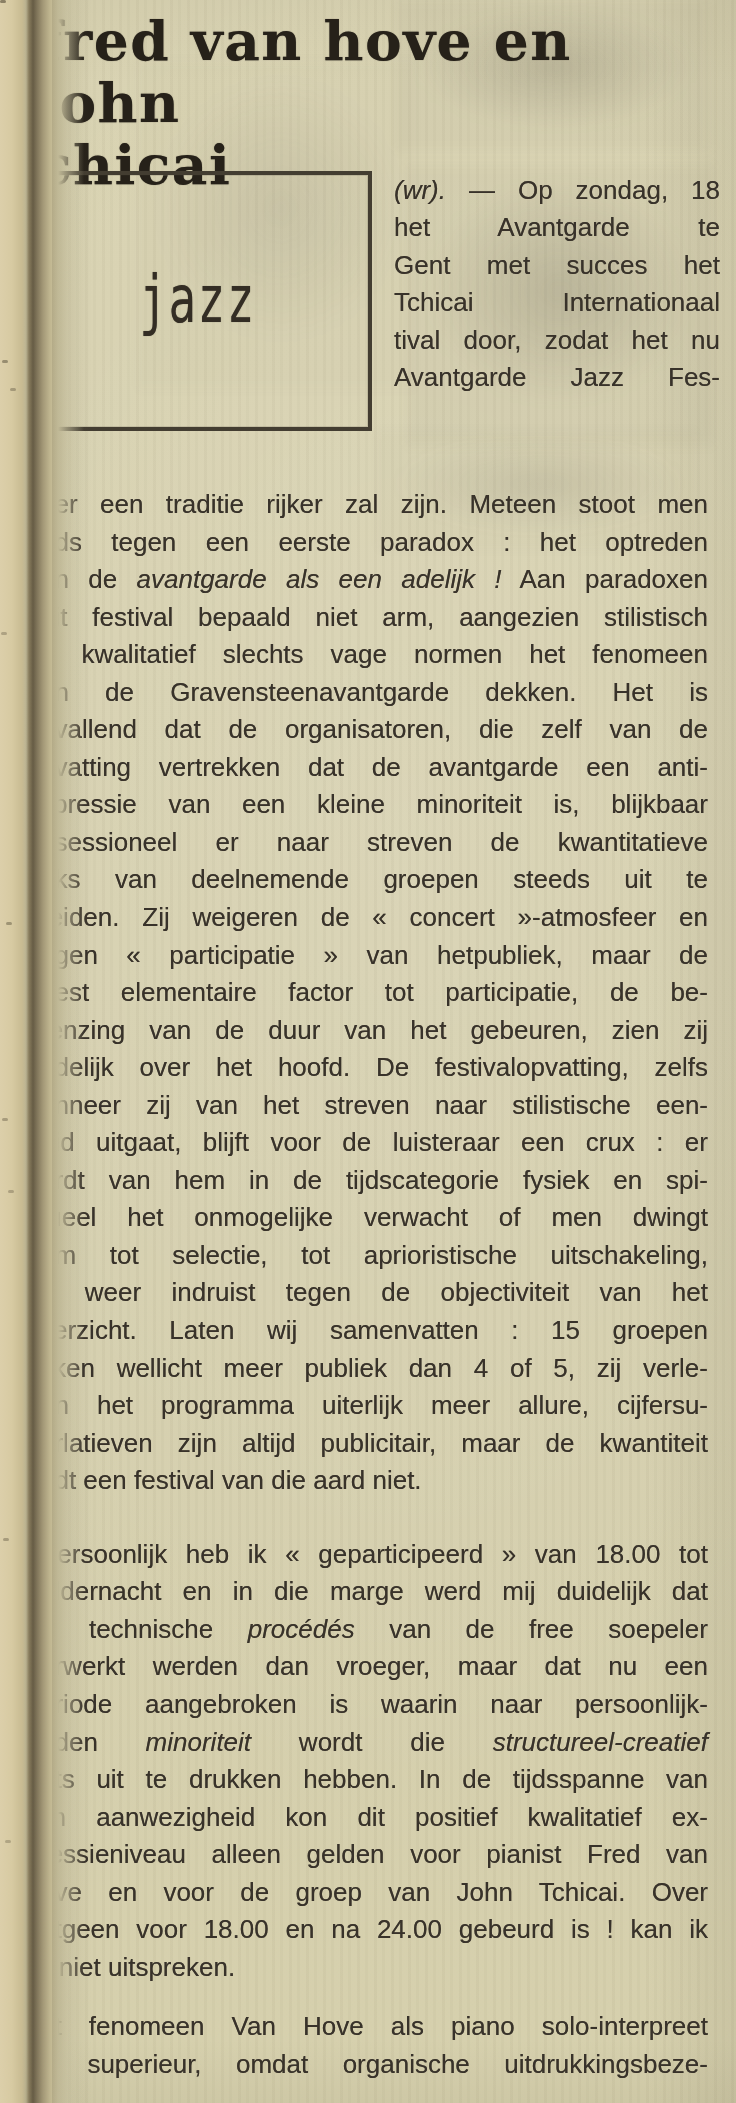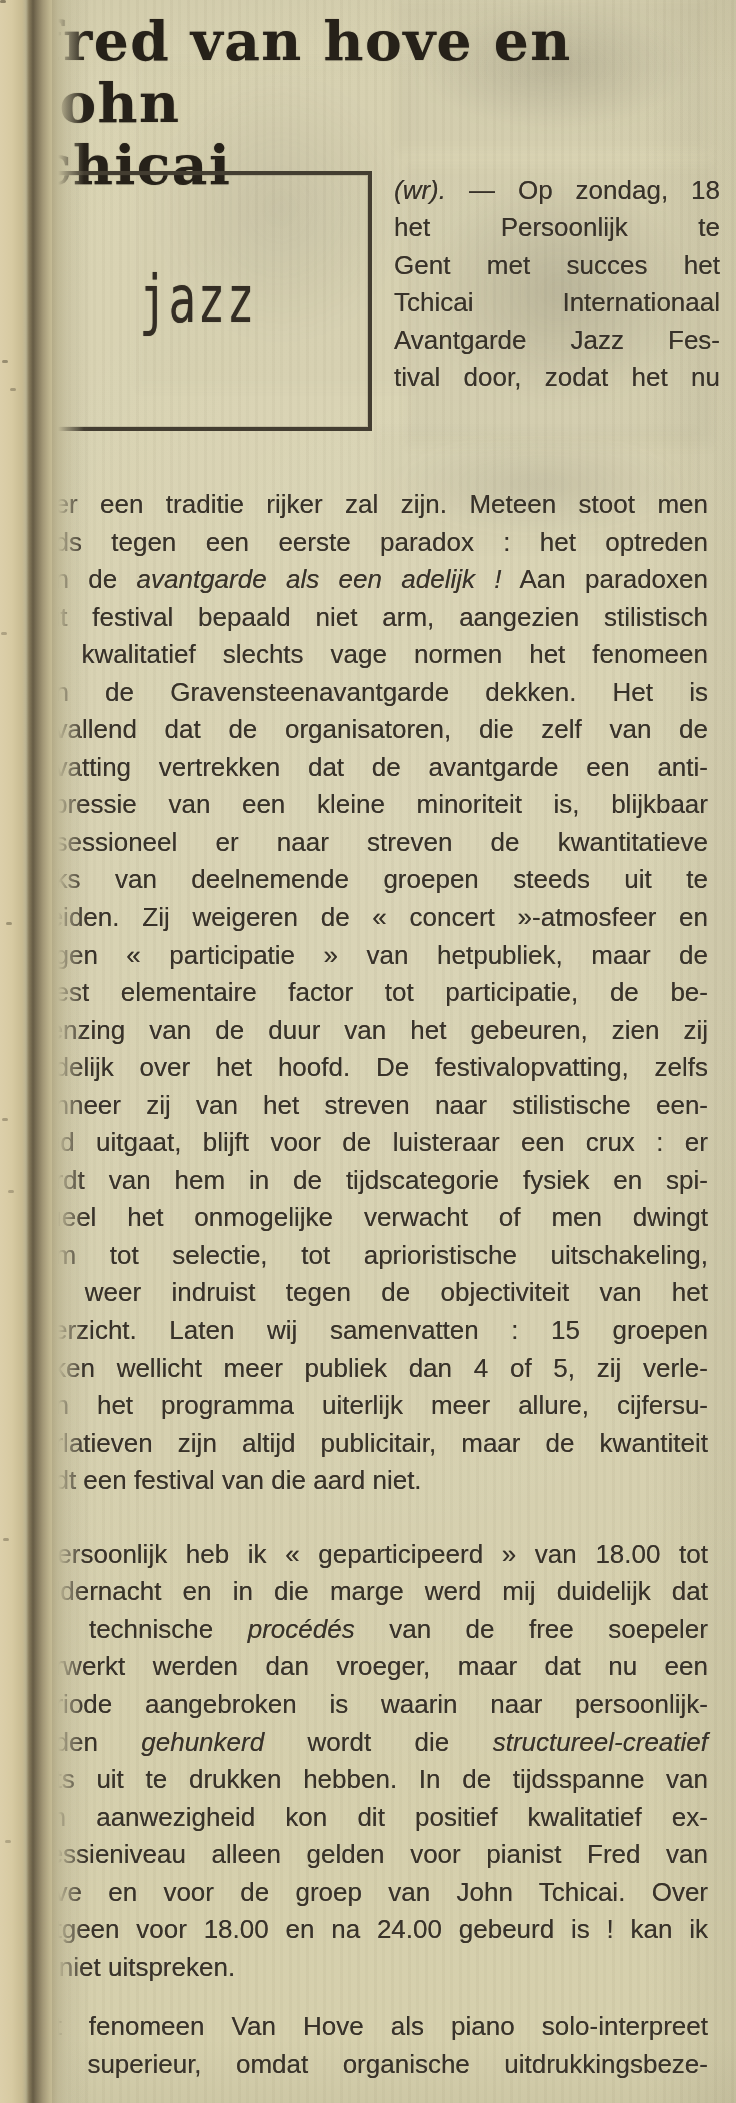--- a/index.html
+++ b/index.html
@@ -105,25 +105,25 @@
       <div>fred van hove en john</div>
       <div>chicai</div>
     </div>
 
   <div class="jazz-box">
     <span class="jazz-label">jazz</span>
   </div>
 
   <div class="intro col-text" id="intro">
       <div class="tline"><i>(wr).</i> — Op zondag, 18</div>
-      <div class="tline">het Persoonlijk te</div>
+      <div class="tline">het Avantgarde te</div>
       <div class="tline">Gent met succes het</div>
       <div class="tline">Tchicai Internationaal</div>
+      <div class="tline">tival door, zodat het nu</div>
       <div class="tline">Avantgarde Jazz Fes-</div>
-      <div class="tline">tival door, zodat het nu</div>
     </div>
 
   <div class="body-col col-text" id="body">
       <div class="para">
         <div class="tline">ber een traditie rijker zal zijn. Meteen stoot men</div>
         <div class="tline">eds tegen een eerste paradox : het optreden</div>
         <div class="tline">an de <i>avantgarde als een adelijk !</i> Aan paradoxen</div>
         <div class="tline">dit festival bepaald niet arm, aangezien stilistisch</div>
         <div class="tline">n kwalitatief slechts vage normen het fenomeen</div>
         <div class="tline">an de Gravensteenavantgarde dekken. Het is</div>
@@ -148,21 +148,21 @@
         <div class="tline">en het programma uiterlijk meer allure, cijfersu-</div>
         <div class="tline">erlatieven zijn altijd publicitair, maar de kwantiteit</div>
         <div class="tline ragged">edt een festival van die aard niet.</div>
       </div>
       <div class="para">
         <div class="tline">Persoonlijk heb ik « geparticipeerd » van 18.00 tot</div>
         <div class="tline">iddernacht en in die marge werd mij duidelijk dat</div>
         <div class="tline">e technische <i>procédés</i> van de free soepeler</div>
         <div class="tline">erwerkt werden dan vroeger, maar dat nu een</div>
         <div class="tline">eriode aangebroken is waarin naar persoonlijk-</div>
-        <div class="tline">eden <i>gehunkerd</i> wordt die <i>structureel-creatief</i></div>
+        <div class="tline">eden <i>minoriteit</i> wordt die <i>structureel-creatief</i></div>
         <div class="tline">ets uit te drukken hebben. In de tijdsspanne van</div>
         <div class="tline">ijn aanwezigheid kon dit positief kwalitatief ex-</div>
         <div class="tline">ressieniveau alleen gelden voor pianist Fred van</div>
         <div class="tline">ove en voor de groep van John Tchicai. Over</div>
         <div class="tline">etgeen voor 18.00 en na 24.00 gebeurd is ! kan ik</div>
         <div class="tline ragged">ij niet uitspreken.</div>
       </div>
       <div class="para p3">
         <div class="tline">et fenomeen Van Hove als piano solo-interpreet</div>
         <div class="tline">s superieur, omdat organische uitdrukkingsbeze-</div>

